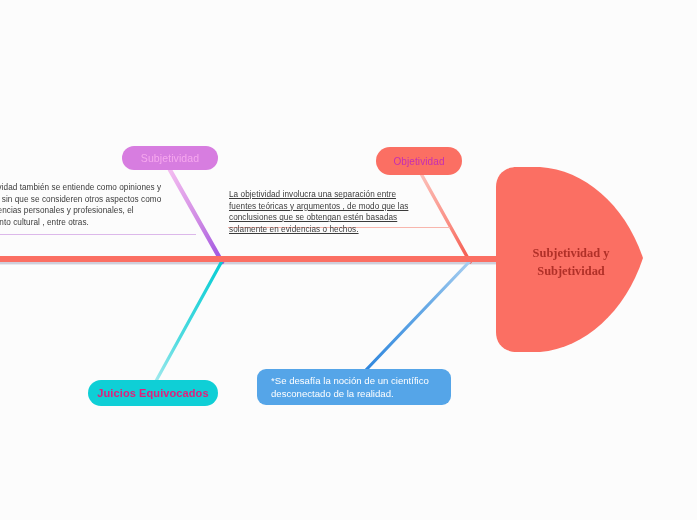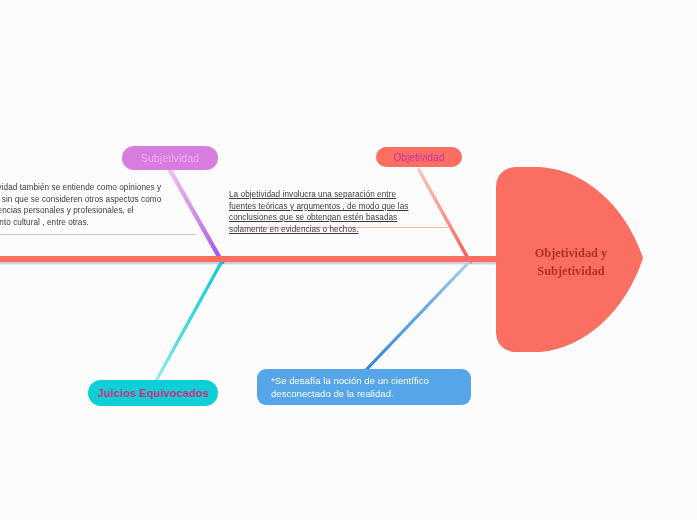--- a/index.html
+++ b/index.html
@@ -48,21 +48,21 @@
     height: 24px;
     background: #d77de0;
     color: #f6a8ee;
     font-size: 10.5px;
   }
 
   #pill-objetividad {
     left: 376px;
     top: 147px;
     width: 86px;
-    height: 20px;
+    height: 28px;
     background: #fb6f63;
     color: #c52fb2;
     font-size: 10px;
   }
 
   #pill-juicios {
     left: 88px;
     top: 380px;
     width: 130px;
     height: 26px;
@@ -70,21 +70,21 @@
     color: #e0217c;
     font-size: 11px;
     font-weight: bold;
   }
 
   
   #note-cientifico {
     position: absolute;
     left: 257px;
     top: 369px;
-    width: 214px;
+    width: 194px;
     height: 36px;
     background: #55a5e8;
     border-radius: 9px;
     box-sizing: border-box;
     padding: 6px 9px 6px 14px;
     color: #ffffff;
     font-size: 9.6px;
     line-height: 13.5px;
     display: flex;
     align-items: center;
@@ -205,17 +205,17 @@
 
   <div class="pill" id="pill-subjetividad">Subjetividad</div>
 
   <div class="pill" id="pill-objetividad">Objetividad</div>
 
   <div class="pill" id="pill-juicios">Juicios Equivocados</div>
 
   <div id="note-cientifico">*Se desafía la noción de un científico desconectado de la realidad.</div>
 
   <div id="head-label">
-    <div>Objetividad y</div>
+    <div>Subjetividad y</div>
     <div>Subjetividad</div>
   </div>
 
 </div>
 
 </body></html>

